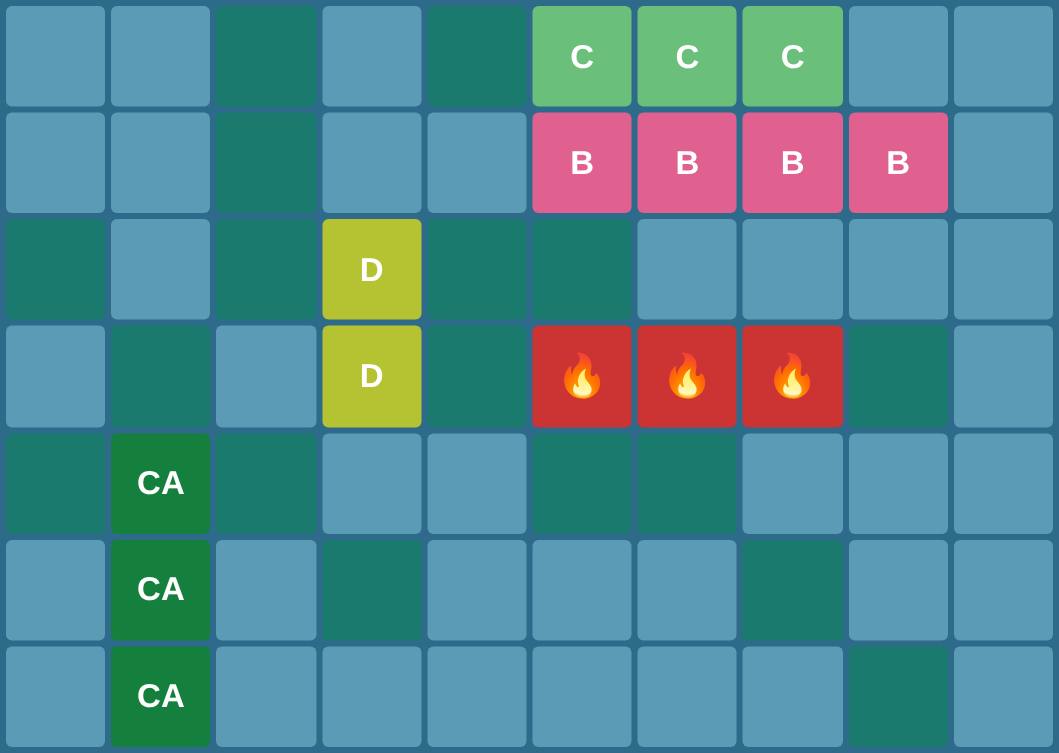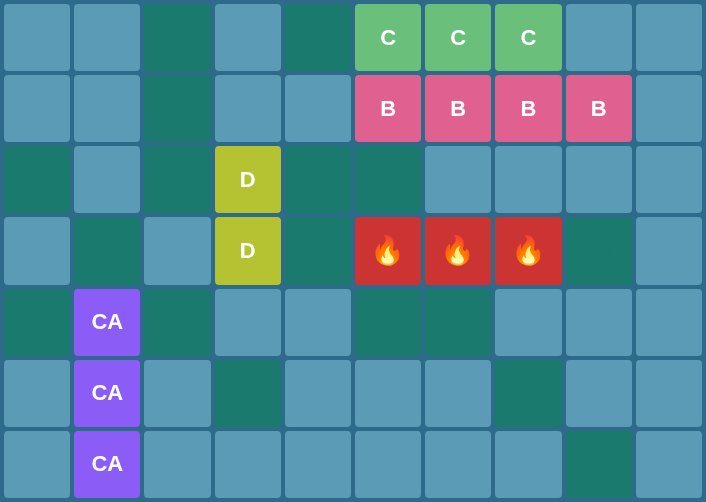--- a/index.html
+++ b/index.html
@@ -42,21 +42,21 @@
     .cell.pink-label {
       background: #e06090;
     }
     .cell.yellow-green {
       background: #b5c232;
     }
     .cell.red {
       background: #cc3333;
     }
     .cell.purple {
-      background: #8b5cf6;
+      background: #15803d;
     }
     .fire-emoji {
       font-size: 28px;
     }
     
     .splash-svg {
       width: 60%;
       height: 60%;
       fill: #1a7a6e;
       opacity: 0.7;

